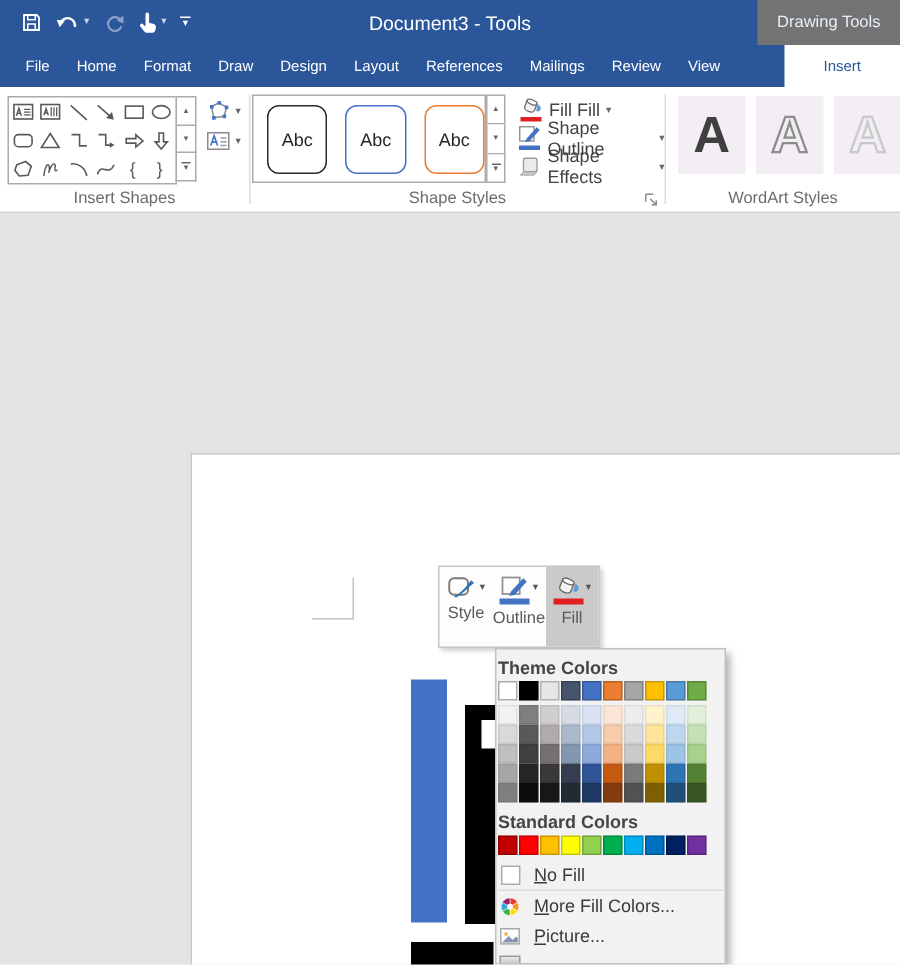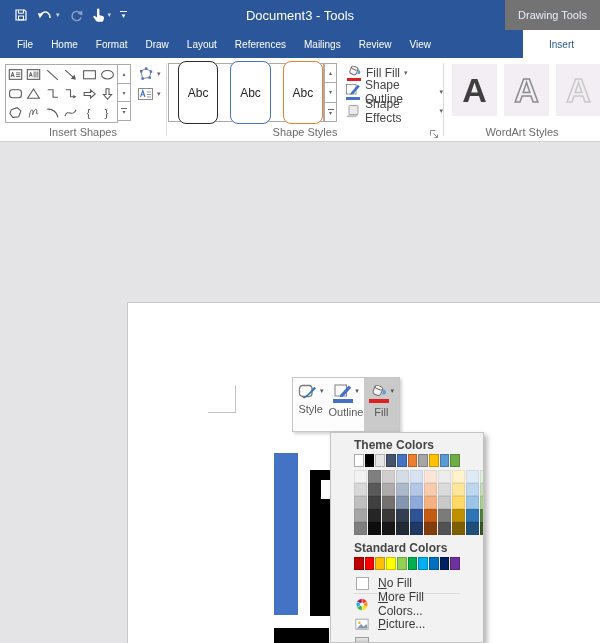--- a/index.html
+++ b/index.html
@@ -32,21 +32,21 @@
                  grid-template-rows:repeat(3,1fr);align-items:center;justify-items:center}
   .gcell{display:flex;align-items:center;justify-content:center;width:17px;height:17px}
   .scroll-strip{position:absolute;display:flex;flex-direction:column}
   .sbtn{flex:1;border:1px solid #ABABAB;border-top-width:0;background:#fff;display:flex;
         align-items:center;justify-content:center;font-size:6px;color:#666;line-height:6px}
   .sbtn:first-child{border-top-width:1px}
   .side-buttons{position:absolute;left:137px;top:8px;display:flex;flex-direction:column;gap:4px}
   .side-btn{display:flex;align-items:center;gap:3px}
   .abc-box{position:absolute;left:1px;top:5px;width:156px;height:59px;border:1px solid #ABABAB;
            background:#fff;display:flex;align-items:center;gap:12px;padding-left:9px;box-sizing:border-box}
-  .abc{width:42px;height:63px;border-radius:8px;background:#fff;display:flex;align-items:center;
+  .abc{width:42px;height:46px;border-radius:8px;background:#fff;display:flex;align-items:center;
        justify-content:center;font-size:12px;color:#262626;box-sizing:border-box}
   .style-stack{position:absolute;left:178px;top:5px;display:flex;flex-direction:column}
   .srow{height:19px;display:flex;align-items:center;gap:4px}
   .srow .slabel{font-size:12px;color:#444}
   .srow .scaret{font-size:7px;color:#666}
   .ric{width:17px;display:flex;flex-direction:column;align-items:center;gap:1px}
   .ric .bar{width:14px;height:3px}
   .launcher{position:absolute;right:3px;bottom:4px;width:11px;height:11px}
   .wa-gallery{position:absolute;left:8px;top:6px;display:flex;gap:7px}
   .wa{width:45px;height:52px;background:#F2EEF4;display:flex;align-items:center;justify-content:center;
@@ -66,21 +66,21 @@
   .mtb-btn{flex:1;display:flex;flex-direction:column;align-items:center;padding-top:5px}
   .mtb-btn.active{background:#CACACA}
   .mtb-top{display:flex;align-items:flex-start;gap:2px}
   .mtb-ic{display:flex;flex-direction:column;align-items:center;gap:1px}
   .mtb-ic .bar{width:20px;height:4px}
   .mtb-caret{font-size:7px;color:#555;margin-top:4px}
   .mtb-label{font-size:11px;color:#595959;margin-top:3px}
   
   .dropdown{position:absolute;left:330px;top:432px;width:154px;height:211px;background:#F2F2F2;
             border:1px solid #C3C3C3;box-sizing:border-box;z-index:6;overflow:hidden;
-            padding:5px 23px 0;box-shadow:3px 3px 5px rgba(0,0,0,.3)}
+            padding:5px 1px 0;box-shadow:3px 3px 5px rgba(0,0,0,.3)}
   .sec-label{font-size:12px;font-weight:bold;color:#454545;height:14px;line-height:14px}
   .swrow{display:flex;gap:1px;margin-top:2px}
   .sw{width:13px;height:13px;box-sizing:border-box;border:1px solid rgba(0,0,0,.22)}
   .vgrid{display:flex;gap:1px;margin-top:3px;margin-bottom:6px}
   .vcol{display:flex;flex-direction:column}
   .vc{width:13px;height:13px;box-sizing:border-box;border:1px solid rgba(0,0,0,.07)}
   .std-wrap{margin-top:0}
   .menu{margin-top:3px}
   .menu-item{display:flex;align-items:center;height:20px;gap:9px;font-size:12px;color:#3A3A3A;padding-left:1px}
   .mi-icon{width:14px;height:14px;display:flex;align-items:center;justify-content:center}
@@ -127,20 +127,21 @@
     </div>
   <div class="win-title">Document3 - Tools</div>
   <div class="ctx-header">Drawing Tools</div>
 </div>
 
 <div class="tabrow" id="tabrow">
     <div class="tab">File</div>
     <div class="tab">Home</div>
     <div class="tab">Format</div>
     <div class="tab">Draw</div>
+    <div class="tab">Design</div>
     <div class="tab">Layout</div>
     <div class="tab">References</div>
     <div class="tab">Mailings</div>
     <div class="tab">Review</div>
     <div class="tab">View</div>
     <div class="tab active">Insert</div>
   </div>
 
 <div class="ribbon">
   <div class="group" id="grp-insert" style="left:0;width:166px">

